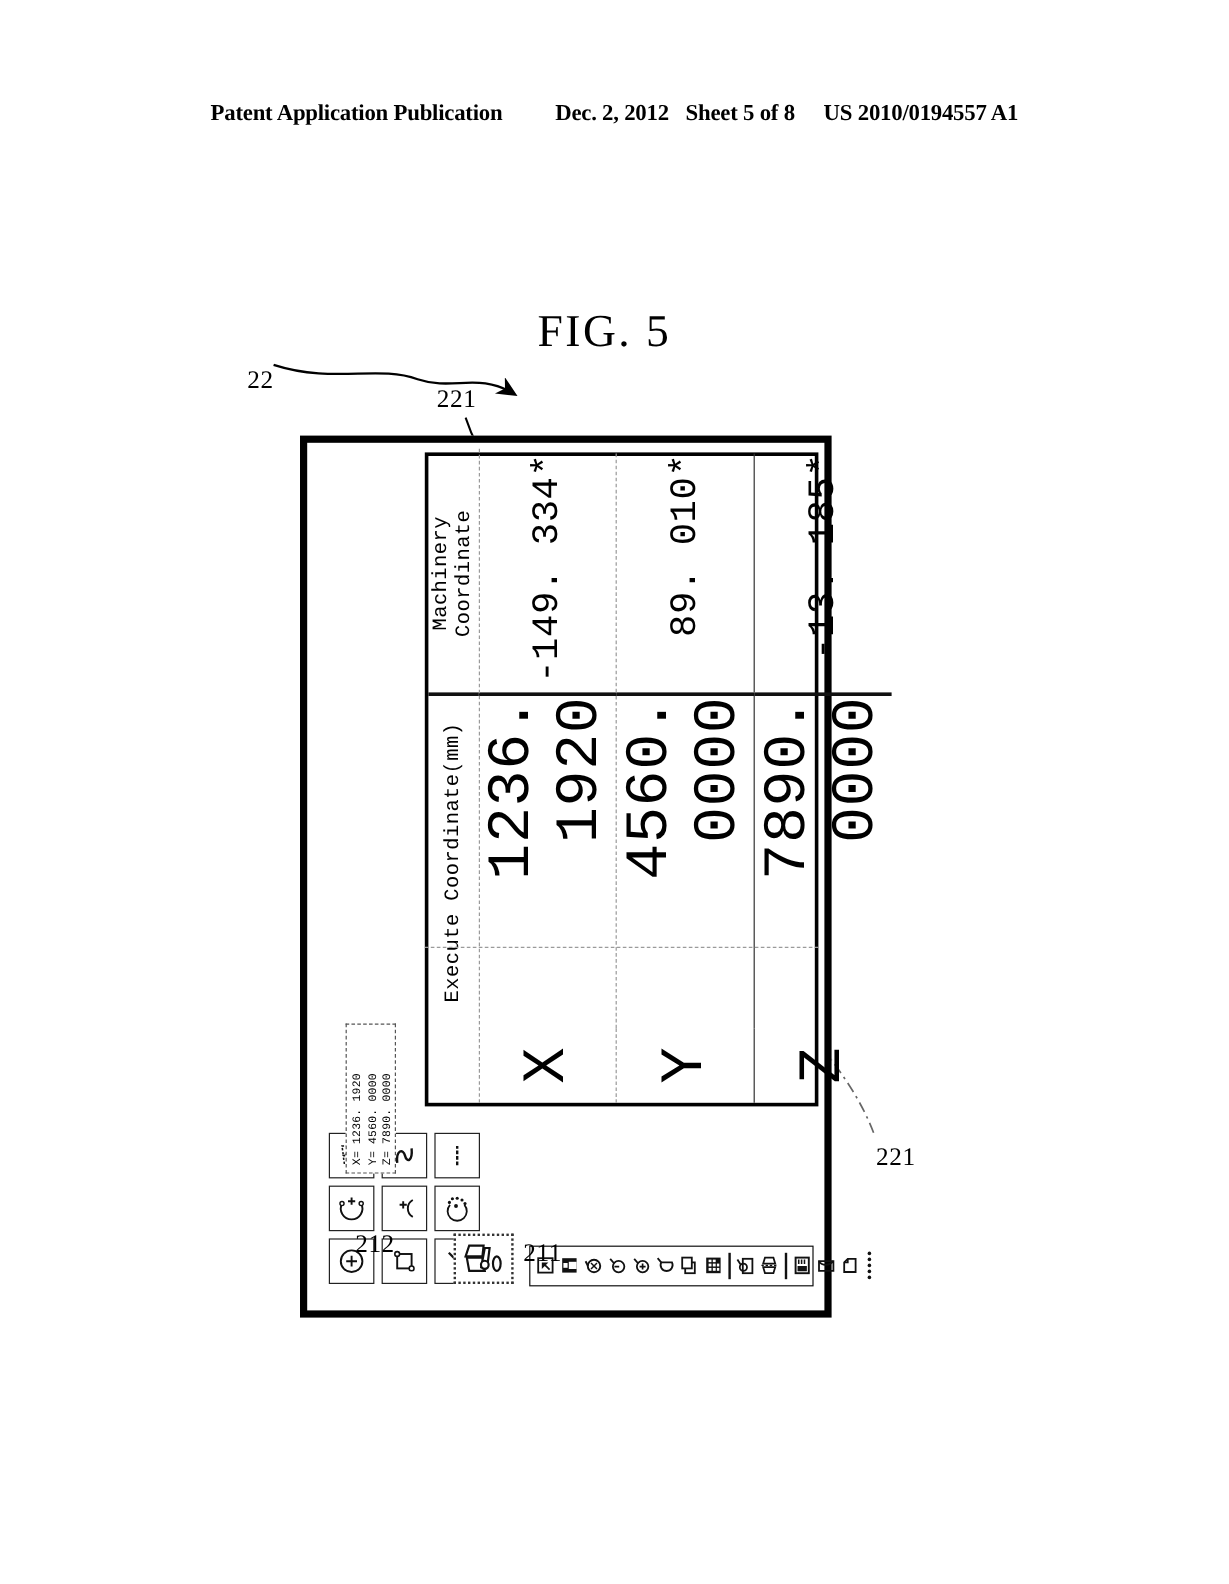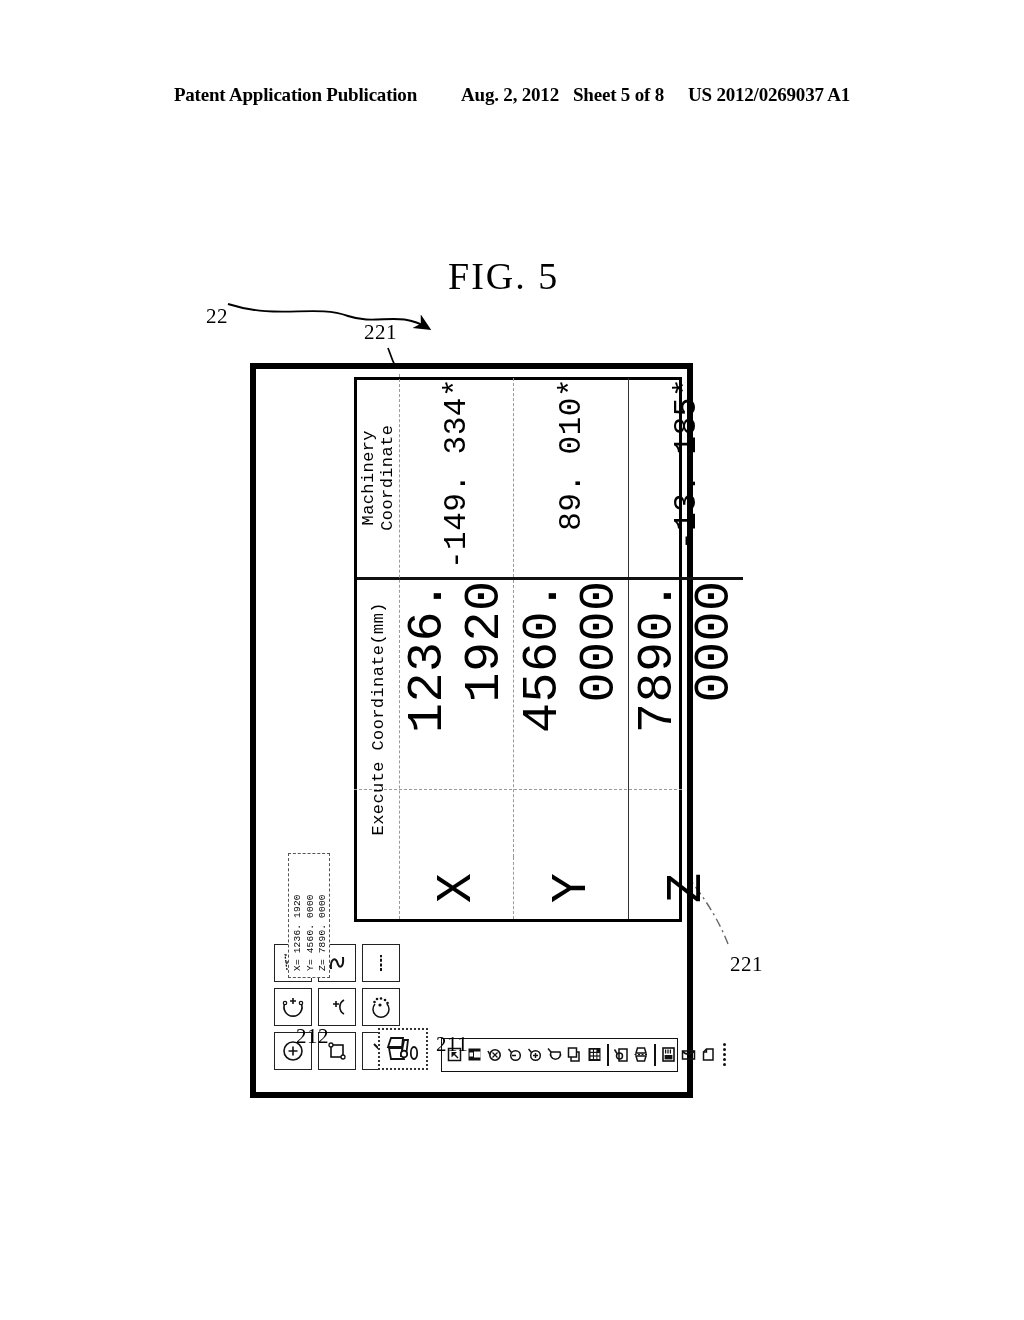--- a/index.html
+++ b/index.html
@@ -244,23 +244,23 @@
     overflow: visible;
   }
 </style>
 </head>
 <body>
 
 <div id="page">
 
   <div class="pub-header">
     <span class="h-left">Patent Application Publication</span>
-    <span class="h-date">Aug. 2, 2012</span>
+    <span class="h-date">Dec. 2, 2012</span>
     <span class="h-sheet">Sheet 5 of 8</span>
-    <span class="h-num">US 2012/0269037 A1</span>
+    <span class="h-num">US 2010/0194557 A1</span>
   </div>
 
   <div id="stage">
 
     <svg id="leaders" viewBox="0 0 900 640">
       <defs>
         <marker id="ah" markerWidth="9" markerHeight="9" refX="7" refY="4.2" orient="auto">
           <path d="M0,0 L9,4.2 L0,8.4 L2.6,4.2 Z" fill="#000"></path>
         </marker>
         <marker id="ahg" markerWidth="9" markerHeight="9" refX="7" refY="4.2" orient="auto">

